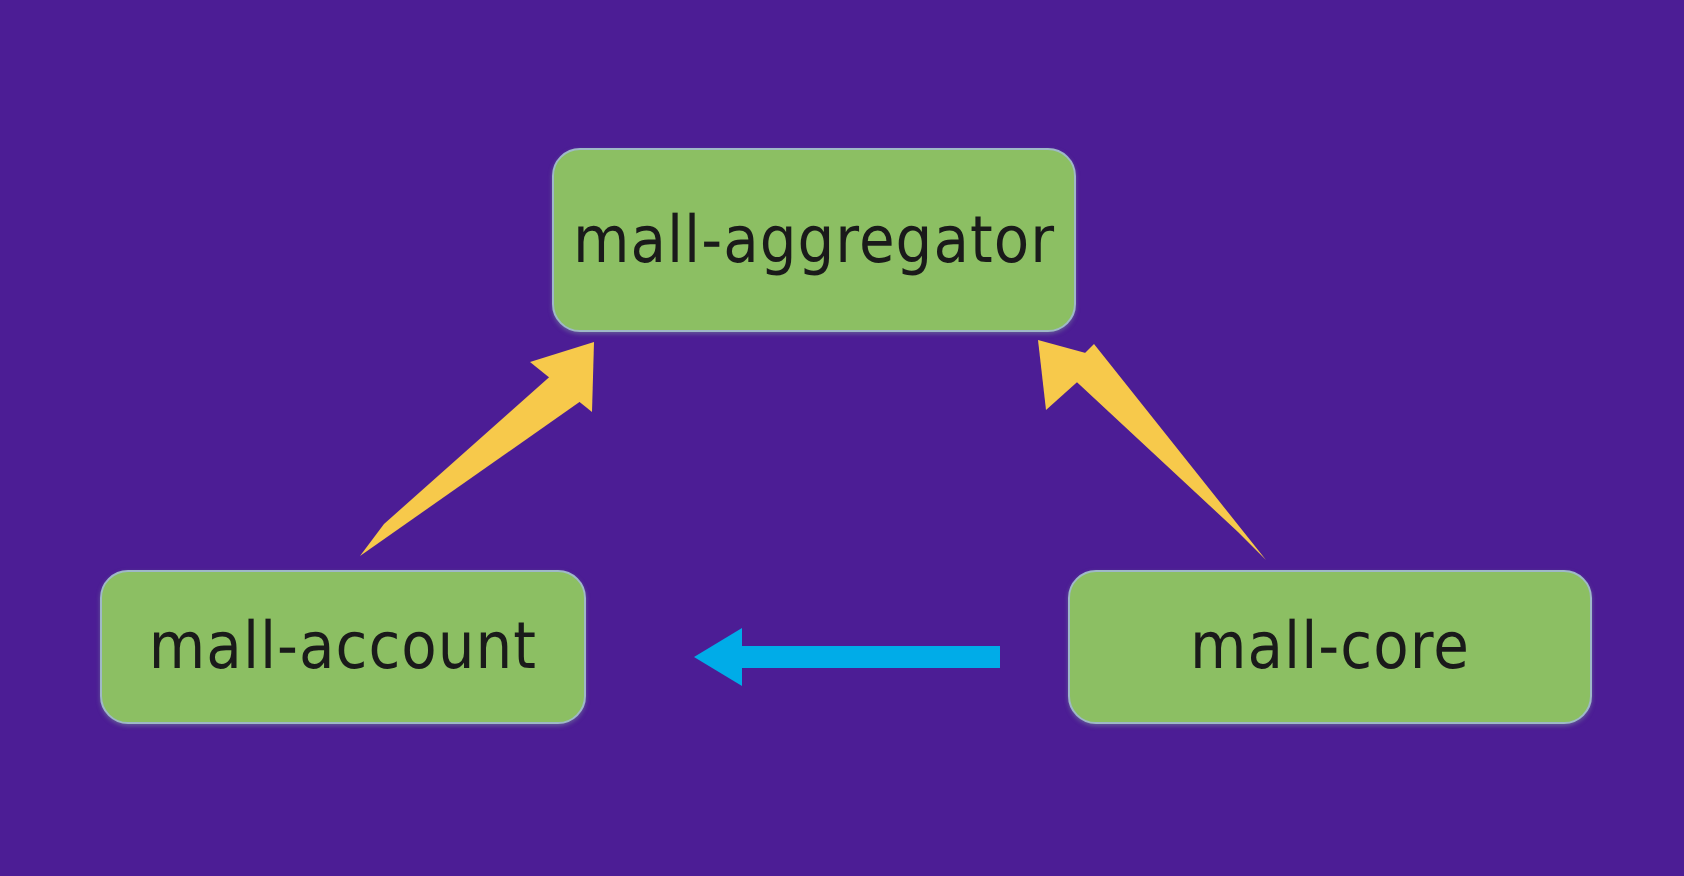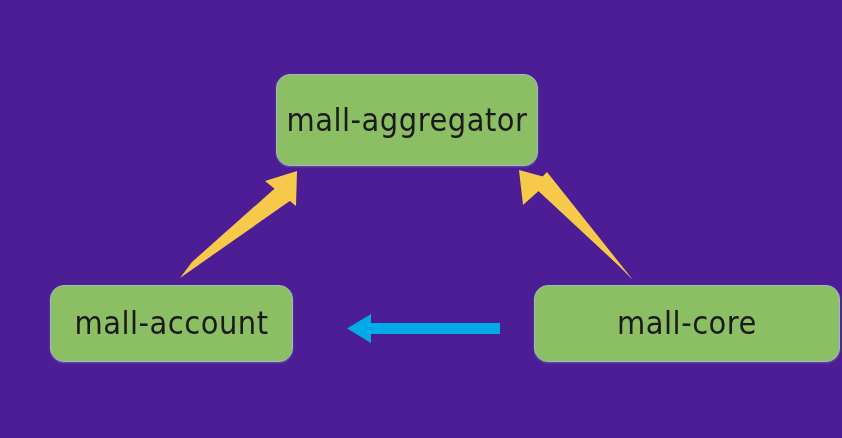--- a/index.html
+++ b/index.html
@@ -49,21 +49,21 @@
   }
   #node-account {
     left: 50px;
     top: 285px;
     width: 243px;
     height: 77px;
   }
   #node-core {
     left: 534px;
     top: 285px;
-    width: 306px;
+    width: 262px;
     height: 77px;
   }
   #edge-layer {
     position: absolute;
     left: 0;
     top: 0;
     width: 842px;
     height: 438px;
     z-index: 1;
   }

